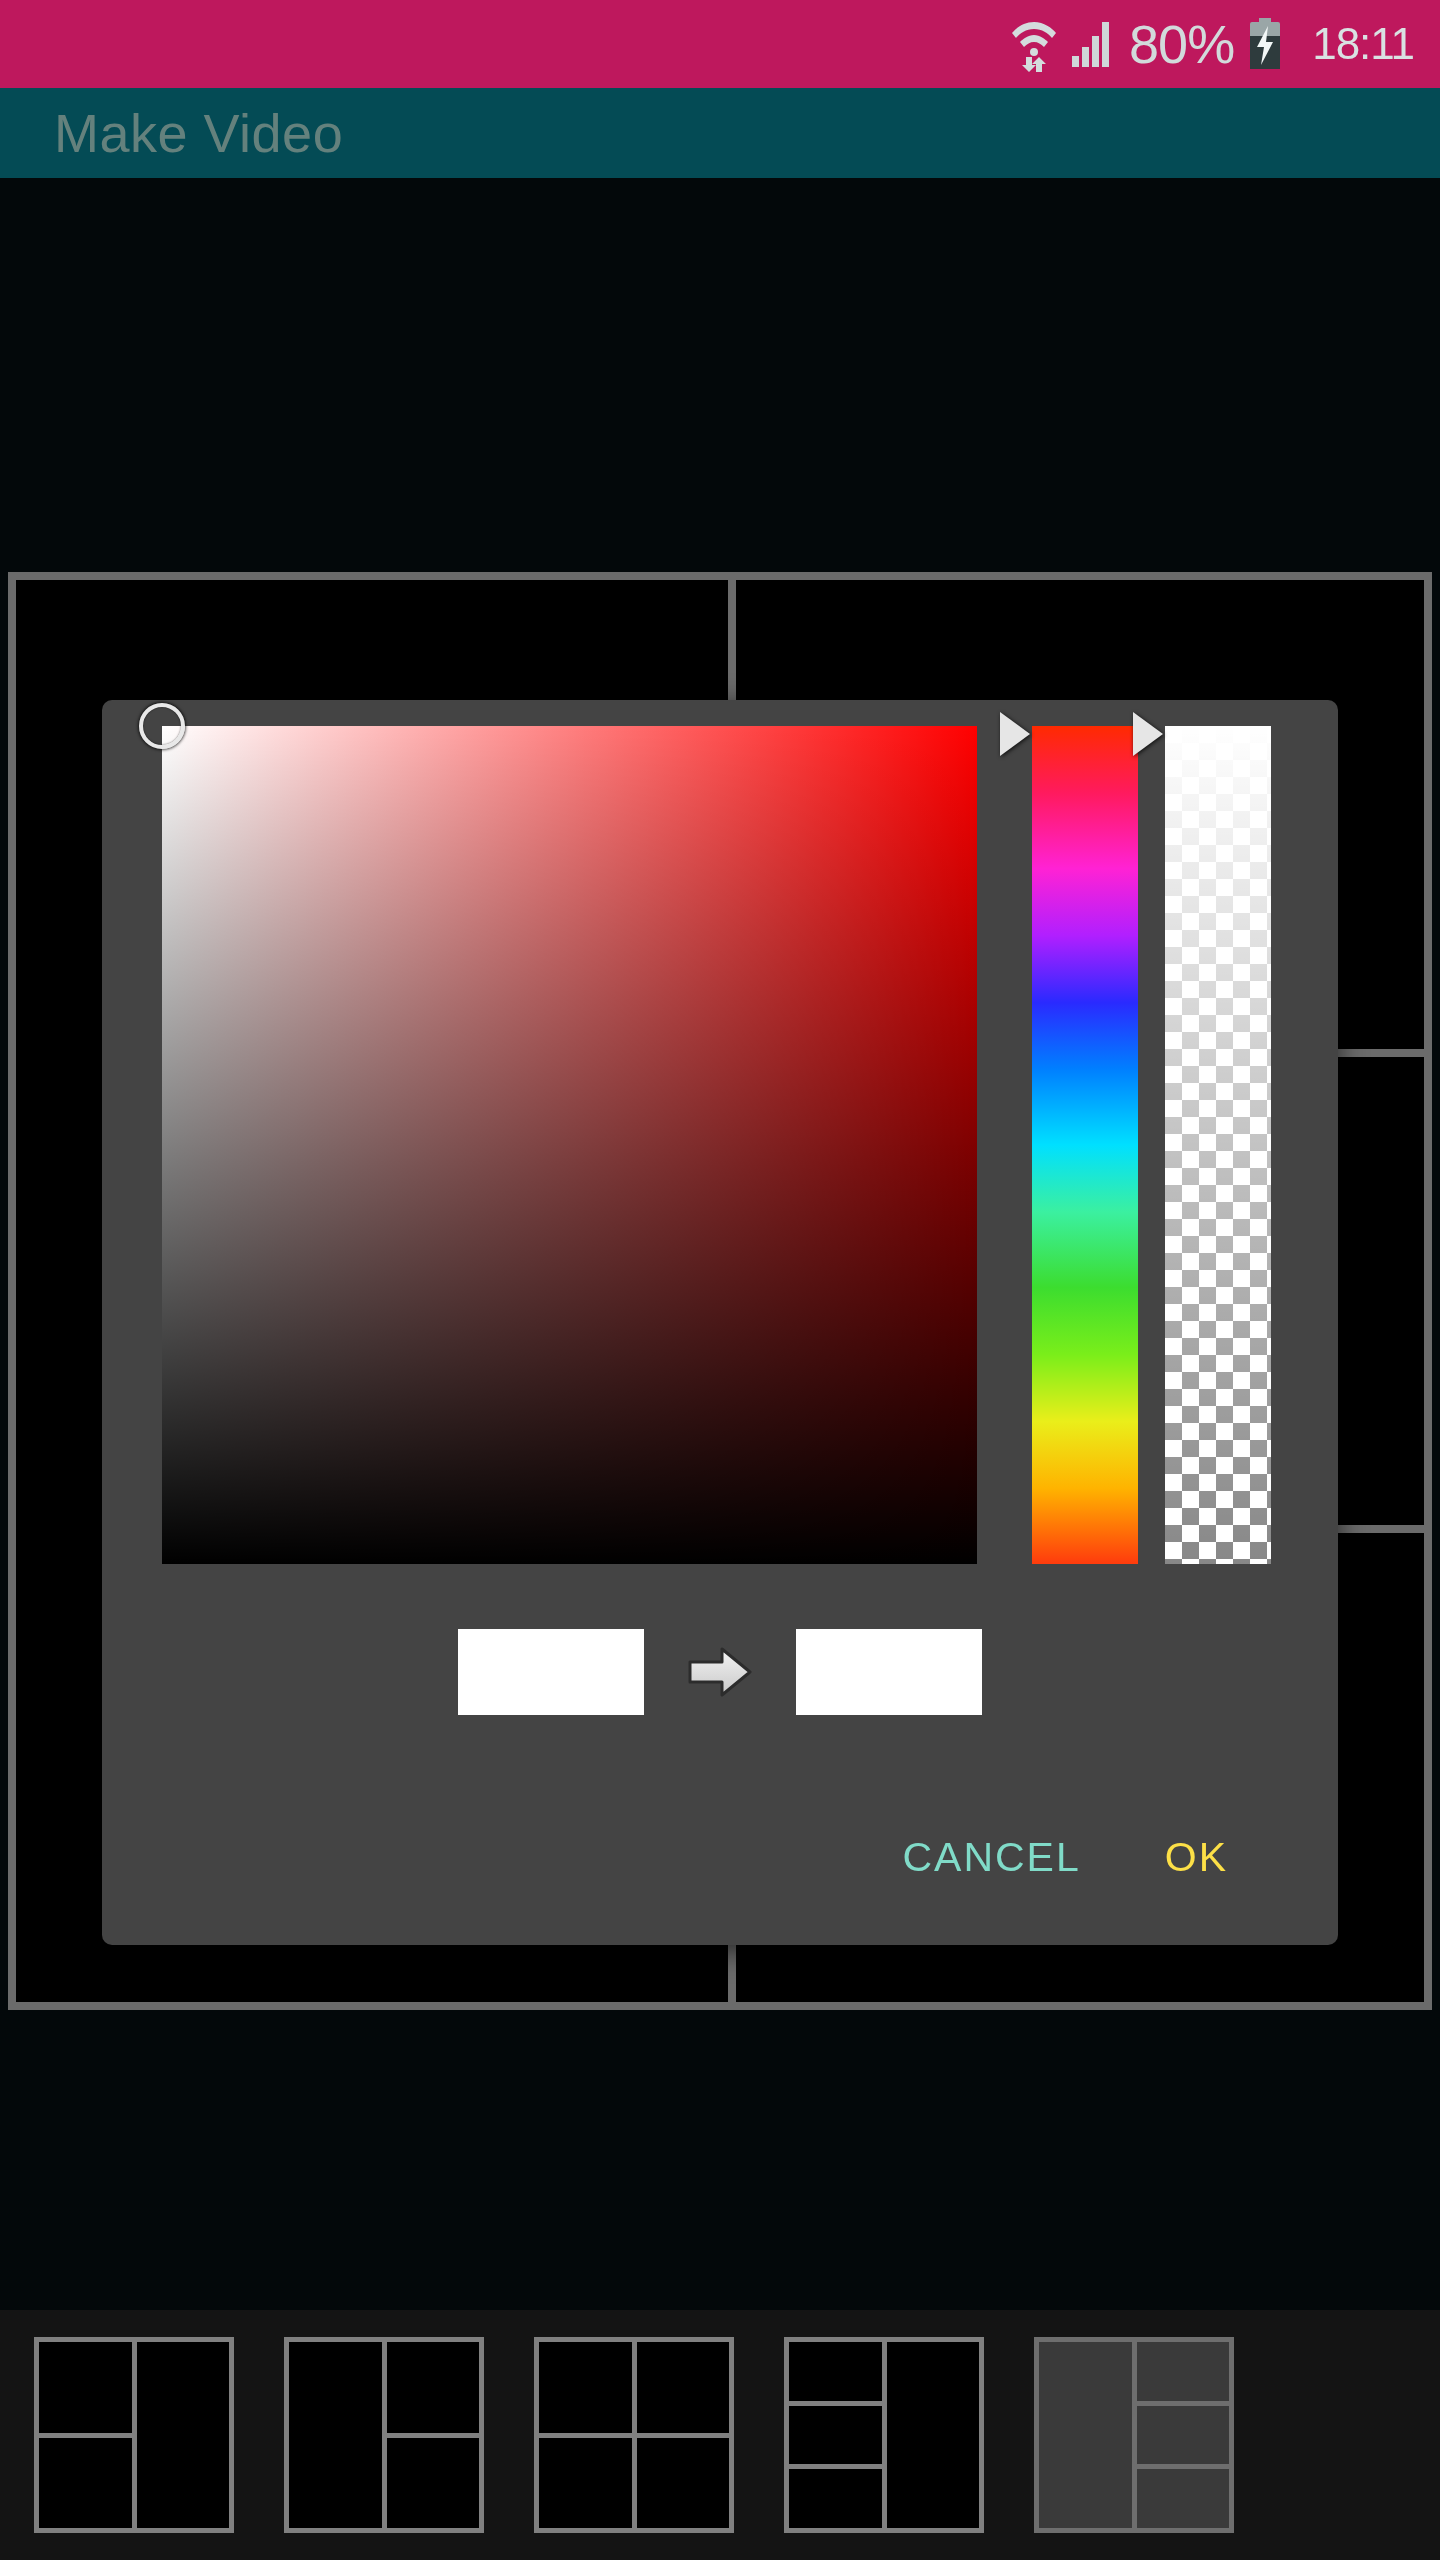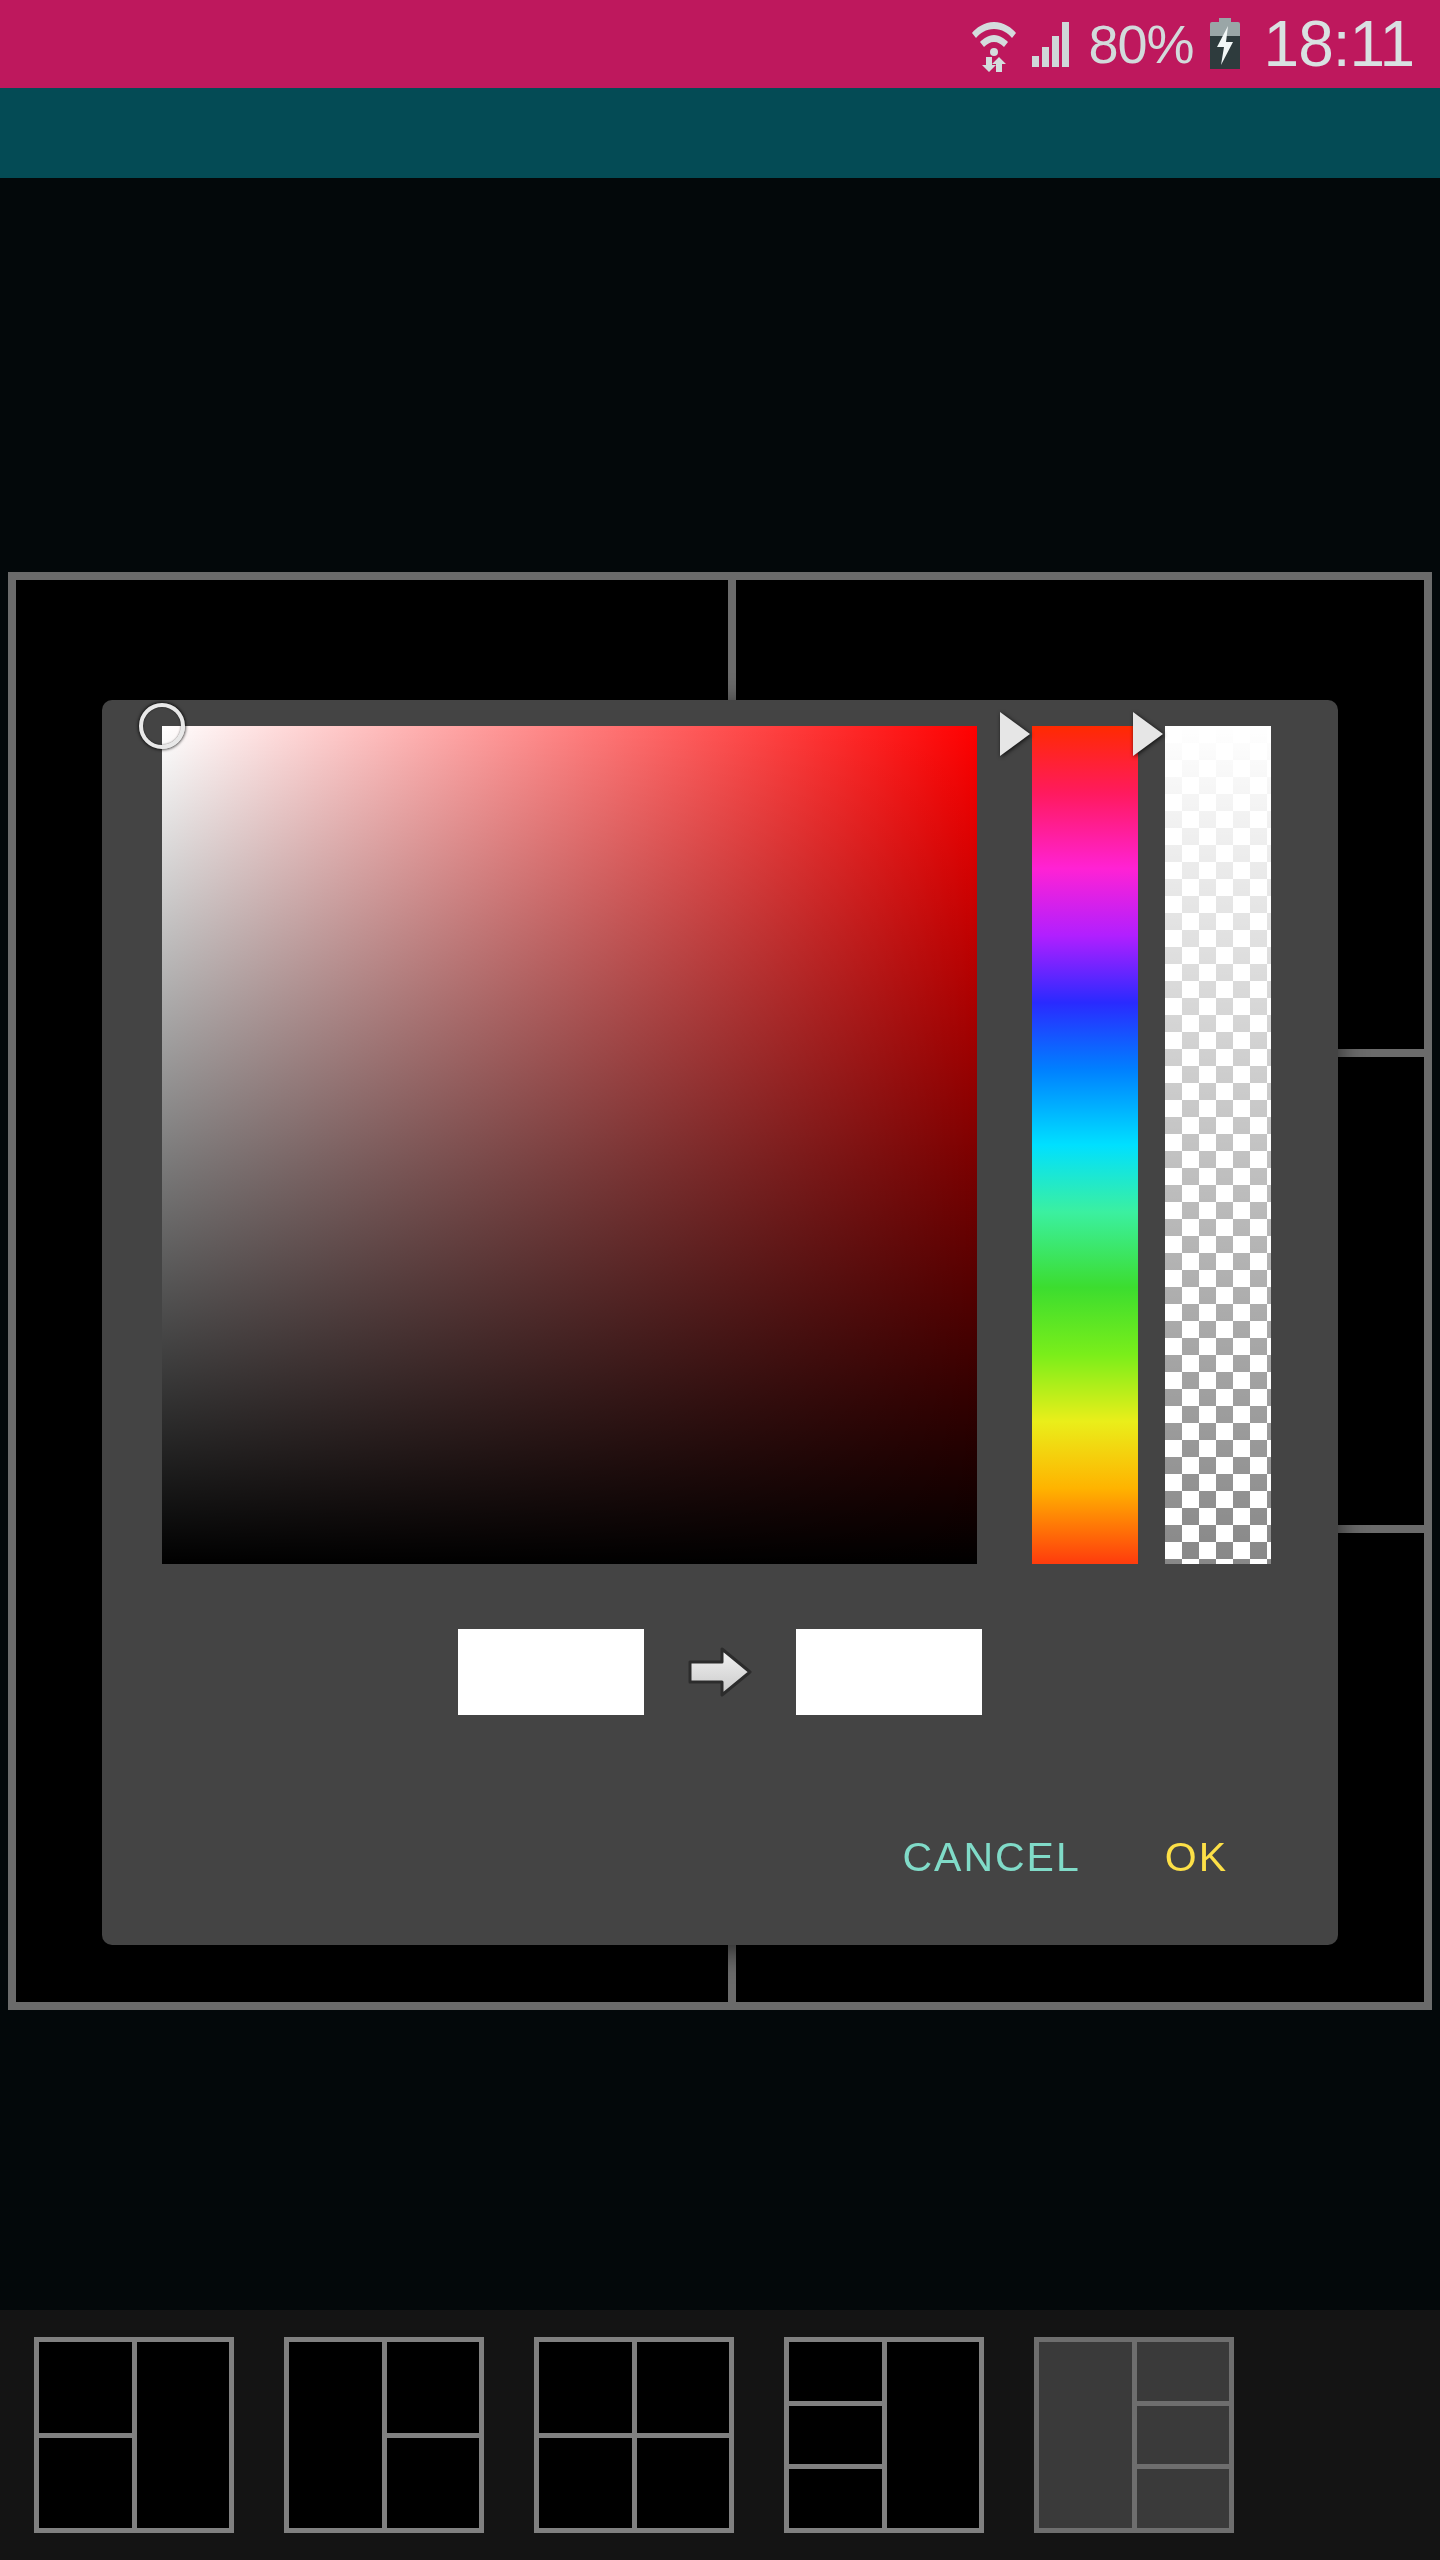--- a/index.html
+++ b/index.html
@@ -17,22 +17,22 @@
     background: #034049;
     display: flex; align-items: center; justify-content: flex-end;
   }
   #status-right { display: flex; align-items: center; gap: 14px; padding-right: 26px; }
   .sb-icon { display: block; }
   #status-battery-text {
     color: #d2dadb; font-size: 54px; letter-spacing: -1px; line-height: 1;
     font-family: "Liberation Sans", sans-serif;
   }
   #status-clock {
-    color: #d9e1e2; font-size: 64px; letter-spacing: -1px; line-height: 1;
-    margin-left: 8px;
+    color: #d9e1e2; font-size: 44px; letter-spacing: -1px; line-height: 1;
+    margin-left: 16px;
   }
 
   
   #app-bar {
     position: absolute; left: 0; top: 88px; width: 1440px; height: 90px;
     background: #044b55;
     display: flex; align-items: center;
   }
   #app-title {
     color: #64817d; font-size: 54px; margin-left: 54px; font-weight: 400;
@@ -179,20 +179,21 @@
         <rect x="2" y="4" width="30" height="47" rx="2" fill="#9aa6a7"></rect>
         <rect x="2" y="18" width="30" height="33" fill="#2e3b3d"></rect>
         <path d="M20 8 L9 29 L16 29 L13 47 L25 24 L18 24 Z" fill="#f2f7f7"></path>
       </svg>
 
       <span id="status-clock">18:11</span>
     </div>
   </div>
 
   <div id="app-bar" style="background: rgb(4, 75, 85);">
+    <span id="app-title" style="color: rgb(100, 129, 125);">Make Video</span>
   </div>
 
   <div id="content-area"></div>
 
   <div id="collage-canvas" style="background: rgb(107, 107, 107);">
     <div id="canvas-grid">
       <div id="canvas-left-cell" class="canvas-cell"></div>
       <div id="canvas-right-col">
         <div class="canvas-cell"></div>
         <div class="canvas-cell"></div>

